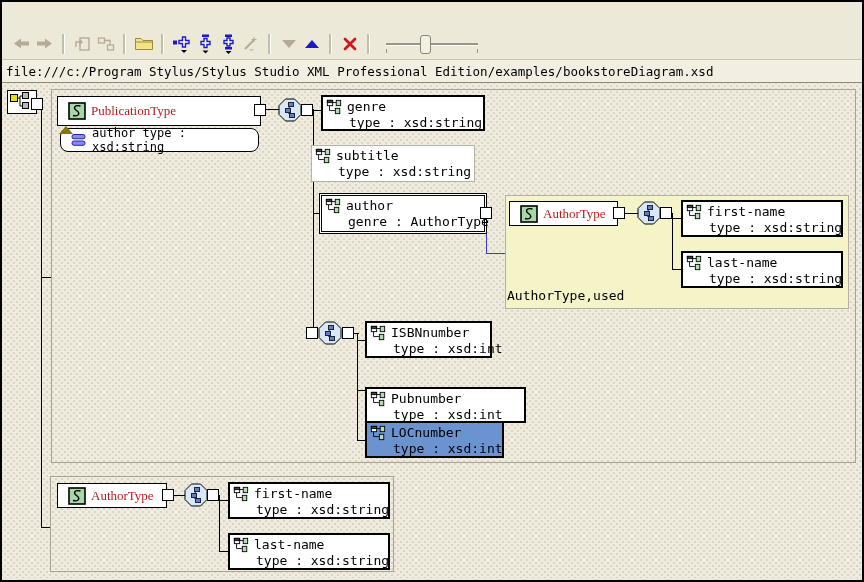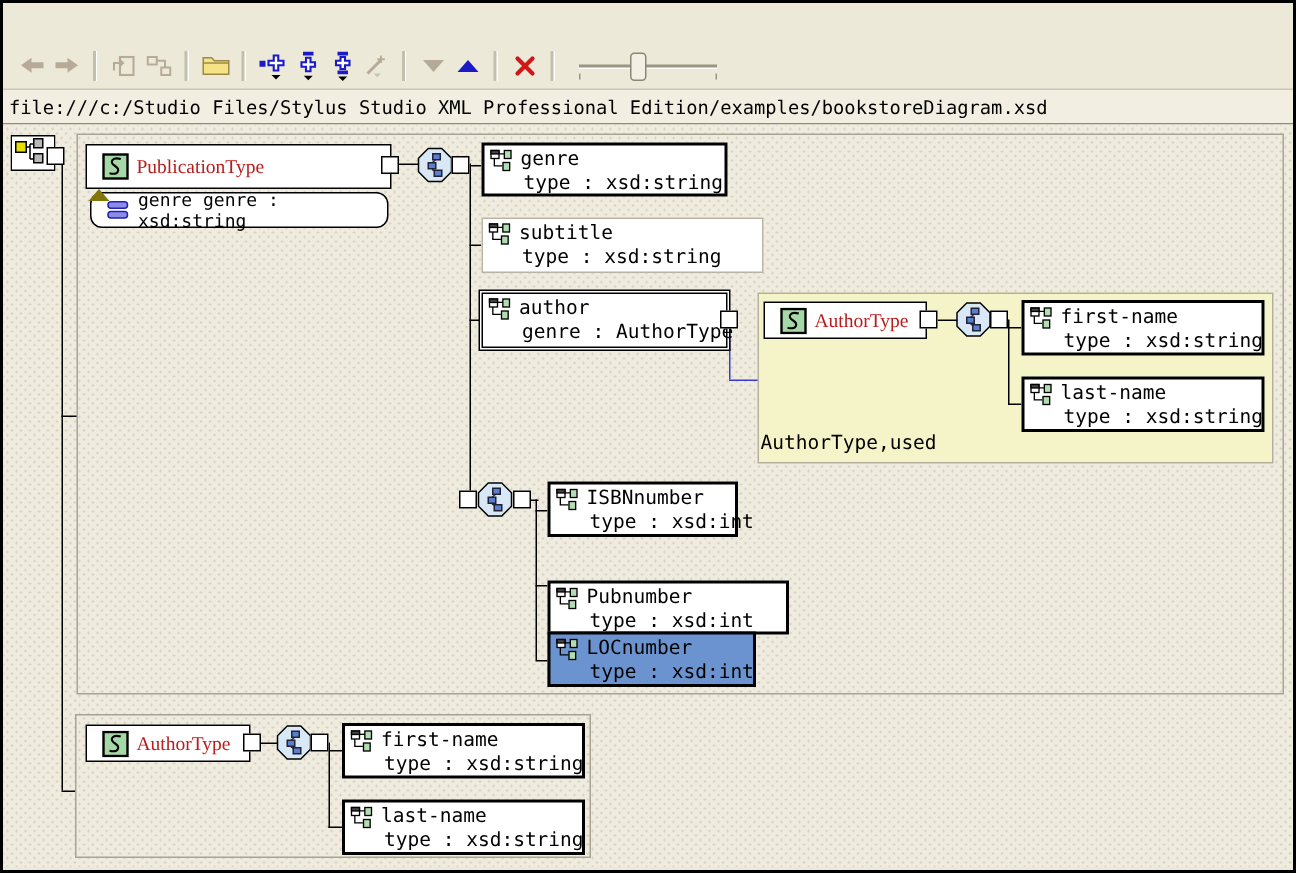--- a/index.html
+++ b/index.html
@@ -179,21 +179,21 @@
     <div class="tsep"></div>
     <div class="slider">
       <div class="track"></div>
       <div class="thumb"></div>
       <div class="tick" style="left:2px"></div>
       <div class="tick" style="right:2px"></div>
     </div>
   </div>
 
   <div class="pathbar">
-    <span>file:///c:/Studio Files/Stylus Studio XML Professional Edition/examples/bookstoreDiagram.xsd</span>
+    <span>file:///c:/Program Stylus/Stylus Studio XML Professional Edition/examples/bookstoreDiagram.xsd</span>
   </div>
 
   <div class="canvas">
 
     <svg class="rooticon" style="left:5px;top:7px" width="30" height="24" viewBox="0 0 30 24">
       <rect x="0.5" y="0.5" width="29" height="23" fill="#fff" stroke="#000"></rect>
       <path d="M10 8 H13 M13 6 V16 M13 6 H15 M13 16 H15" stroke="#000" fill="none"></path>
       <rect x="3.5" y="4.5" width="7" height="7" fill="#e6df00" stroke="#000"></rect>
       <rect x="15.5" y="2.5" width="6" height="6" fill="#b8b8b8" stroke="#000"></rect>
       <rect x="15.5" y="12.5" width="6" height="6" fill="#b8b8b8" stroke="#000"></rect>
@@ -211,21 +211,21 @@
       <svg>
           <use href="#i-ct"></use>
         </svg>
       <span>PublicationType</span>
     </div>
     <div class="tri-up" style="left:57px;top:43px"></div>
     <div class="attrbox" style="left:58px;top:45px;width:199px;height:24px">
       <svg>
           <use href="#i-attr"></use>
         </svg>
-      <span>genre genre : xsd:string</span>
+      <span>author type : xsd:string</span>
     </div>
     <div class="port" style="left:252px;top:21px"></div>
 
     <div class="line" style="left:264px;top:26px;width:13px;height:1px"></div>
     <svg class="oct" style="left:276px;top:15px">
         <use href="#i-oct"></use>
       </svg>
     <div class="port" style="left:299px;top:21px"></div>
 
     <div class="line" style="left:311px;top:26px;width:1px;height:224px"></div>
@@ -235,21 +235,21 @@
 
     <div class="el" style="left:319px;top:12px;width:164px;height:36px">
       <div class="r1">
           <svg>
             <use href="#i-el"></use>
           </svg>
         <span class="nm">genre</span>
         </div>
       <div class="tp">type : xsd:string</div>
     </div>
-    <div class="el optional" style="left:319px;top:62px;width:188px;height:37px">
+    <div class="el optional" style="left:309px;top:62px;width:164px;height:37px">
       <div class="r1">
           <svg>
             <use href="#i-el"></use>
           </svg>
         <span class="nm">subtitle</span>
         </div>
       <div class="tp">type : xsd:string</div>
     </div>
     <div class="el refbox" style="left:319px;top:112px;width:164px;height:37px">
       <div class="r1">

